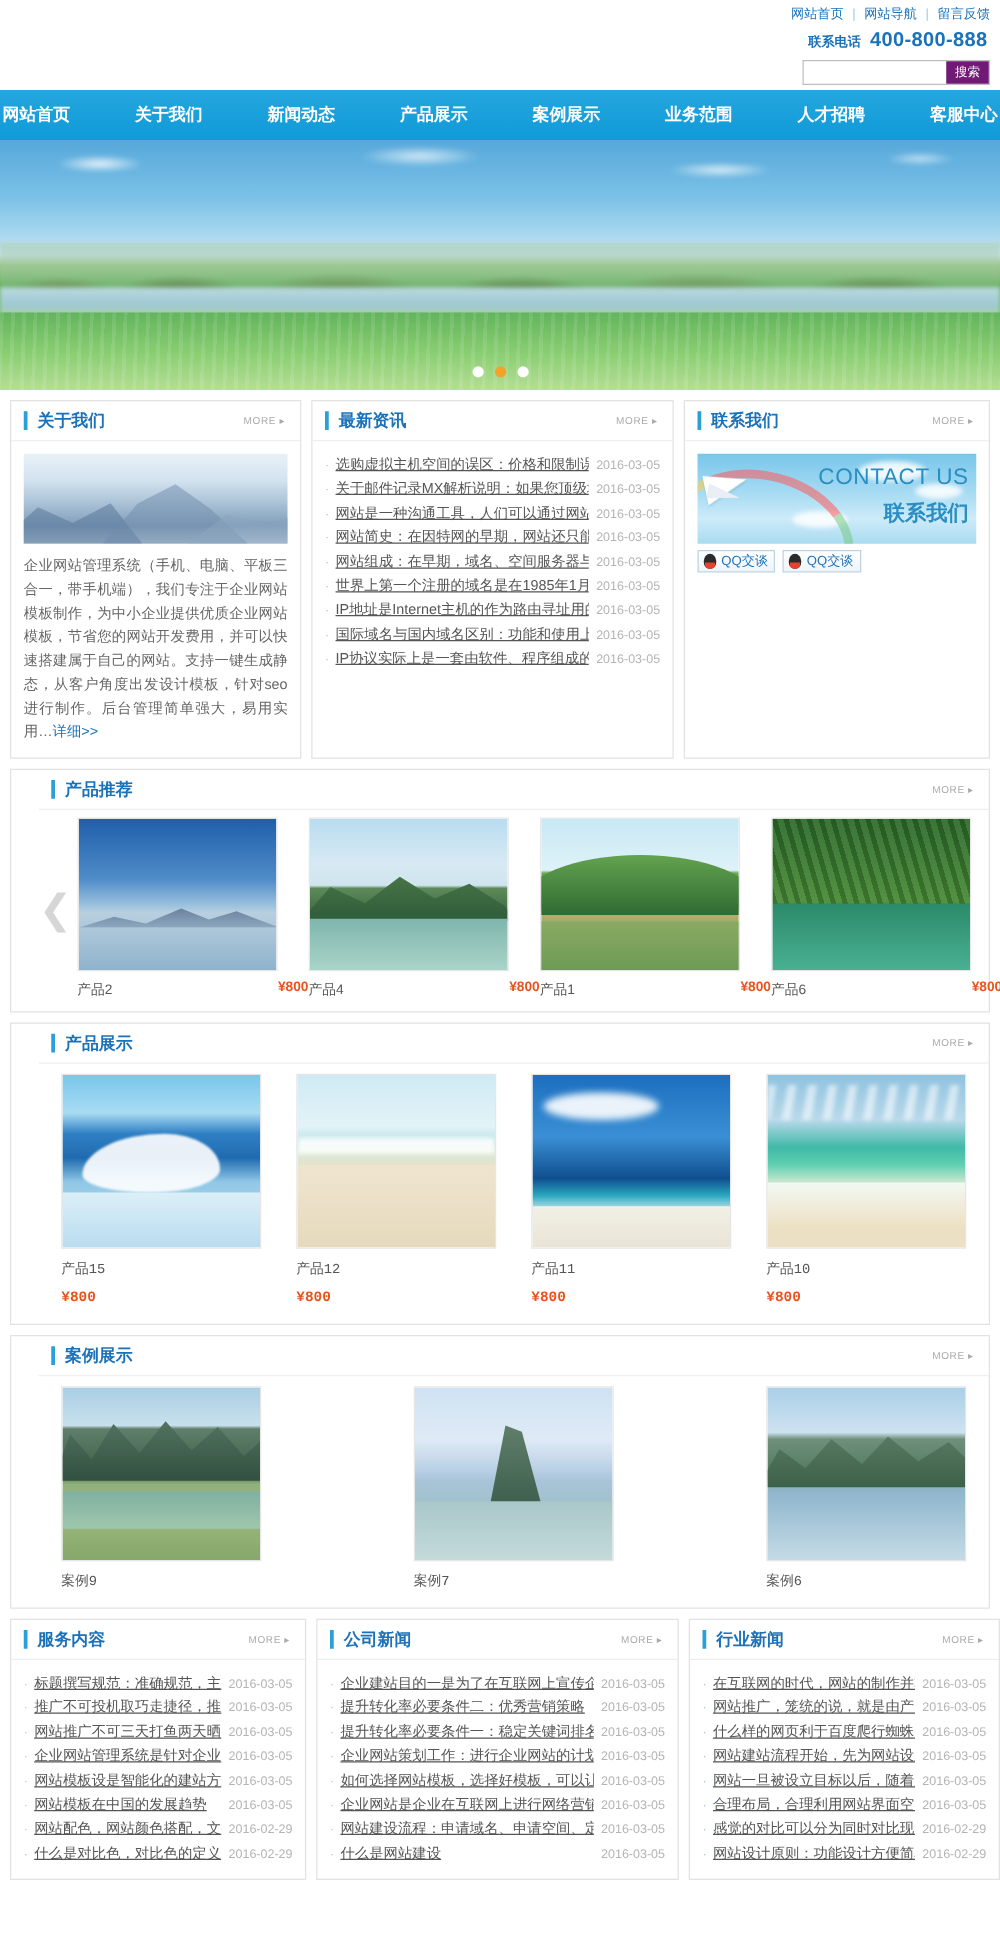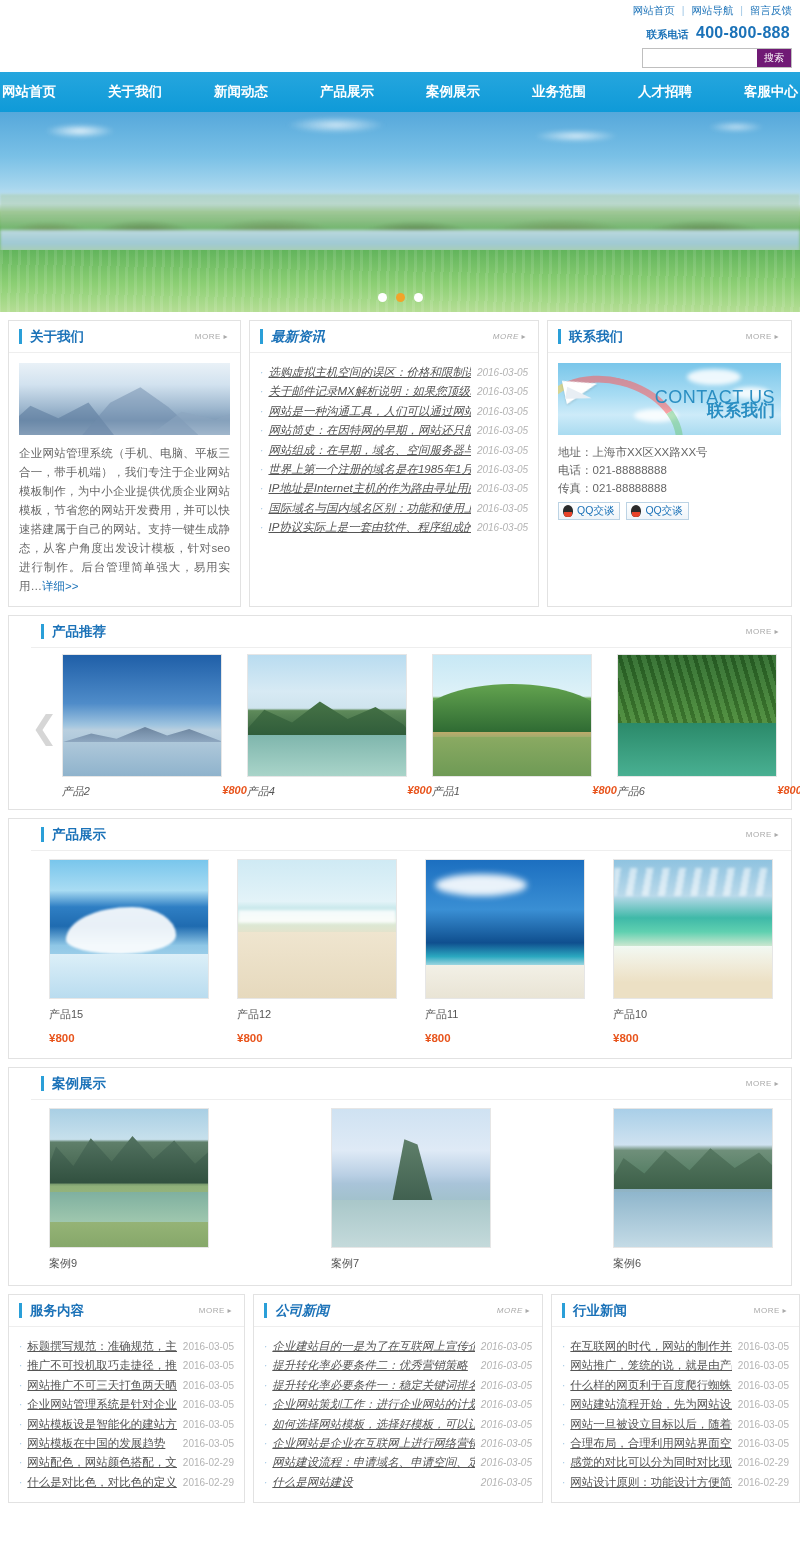--- a/index.html
+++ b/index.html
@@ -139,21 +139,21 @@
     color: #1b72b8; font-weight: bold; font-size: 13.5px;
   }
   .more {
     margin-left: auto; font-size: 8px; color: #aaaaaa;
     letter-spacing: 0.5px; text-decoration: none;
   }
   .panel-body { padding: 10px; }
 
   
   .col-left  { width: 237px; }
-  .col-mid   { width: 290px; font-style: italic; }
+  .col-mid   { width: 290px; }
   .col-right { width: 249px; }
   .about-img {
     width: 100%; height: 72px;
     background: linear-gradient(180deg, #e9f1f7 0%, #d2e2ef 30%, #9fb8cf 62%, #7f9cb8 80%, #b9cbdb 100%);
     position: relative; overflow: hidden;
   }
   .about-img .m1, .about-img .m2, .about-img .m3 {
     position: absolute; bottom: 0;
     background: rgba(90,120,155,0.55);
   }
@@ -214,21 +214,21 @@
     filter: drop-shadow(0 1px 1px rgba(0,0,0,0.15));
   }
   .contact-img .plane2 {
     position: absolute; left: 8px; top: 26px; width: 0; height: 0;
     border-left: 26px solid #e8eef4;
     border-top: 7px solid transparent;
     border-bottom: 5px solid transparent;
     transform: rotate(10deg);
   }
   .contact-en {
-    position: absolute; right: 6px; top: 24px;
+    position: absolute; right: 6px; top: 8px;
     font-size: 18px; color: #2a8ec2; letter-spacing: 0.5px;
   }
   .contact-cn {
     position: absolute; right: 6px; top: 36px;
     font-size: 17px; color: #2a8ec2; font-weight: bold;
   }
   .contact-lines { margin-top: 8px; font-size: 11.5px; line-height: 18px; color: #666; }
   .qq-row { display: flex; gap: 6px; margin-top: 5px; }
   .qq-btn {
     display: flex; align-items: center; gap: 3px;
@@ -252,29 +252,29 @@
 
   
   .full-panel { margin: 8px 8px 0 8px; padding-left: 22px; }
   .carousel { display: flex; align-items: center; padding: 6px 0 10px 0; }
   .arrow {
     width: 40px; text-align: center; color: #d6d6d6; font-size: 32px;
     cursor: pointer; user-select: none; line-height: 1;
     font-family: "DejaVu Sans", sans-serif;
   }
   .car-items { display: flex; flex: 1; justify-content: space-between; padding: 0 4px; }
-  .car-item { width: 185px; font-style: italic; }
+  .car-item { width: 185px; }
   .car-thumb { width: 160px; height: 123px; border: 1px solid #e6e6e6; overflow: hidden; }
   .car-meta { display: flex; margin-top: 7px; font-size: 11px; }
   .car-name { color: #555; }
   .car-price { margin-left: auto; color: #e8541c; font-weight: bold; }
 
   
   .grid4 { display: flex; justify-content: space-between; padding: 8px 18px 14px 18px; }
-  .g-item { width: 160px; }
+  .g-item { width: 160px; font-family: Liberation Mono, monospace; }
   .g-thumb { width: 160px; height: 140px; border: 1px solid #e6e6e6; overflow: hidden; }
   .g-name { margin-top: 8px; font-size: 11px; color: #555; }
   .g-price { margin-top: 10px; font-size: 11.5px; color: #e8541c; font-weight: bold; }
 
   
   .ph { width: 100%; height: 100%; position: relative; overflow: hidden; }
 
   
   .ph-lakeblue { background: linear-gradient(180deg,#1f5fa8 0%,#4f8cc9 40%,#9fc4df 58%,#b9cfdf 62%,#8fb3cc 100%); }
   .ph-lakeblue::after {
@@ -558,25 +558,20 @@
         <div class="contact-img">
           <span class="cloud c1"></span>
           <span class="cloud c2"></span>
           <span class="cloud c3"></span>
           <span class="rainbow"></span>
           <span class="plane"></span>
           <span class="plane2"></span>
           <span class="contact-en">CONTACT US</span>
           <span class="contact-cn">联系我们</span>
         </div>
-        <div class="contact-lines">
-          <div>地址：上海市XX区XX路XX号</div>
-          <div>电话：021-88888888</div>
-          <div>传真：021-88888888</div>
-        </div>
         <div class="qq-row">
           <a href="#" class="qq-btn">
               <span class="qq-ico"></span>
               <span>QQ交谈</span>
             </a>
           <a href="#" class="qq-btn">
               <span class="qq-ico"></span>
               <span>QQ交谈</span>
             </a>
         </div>

